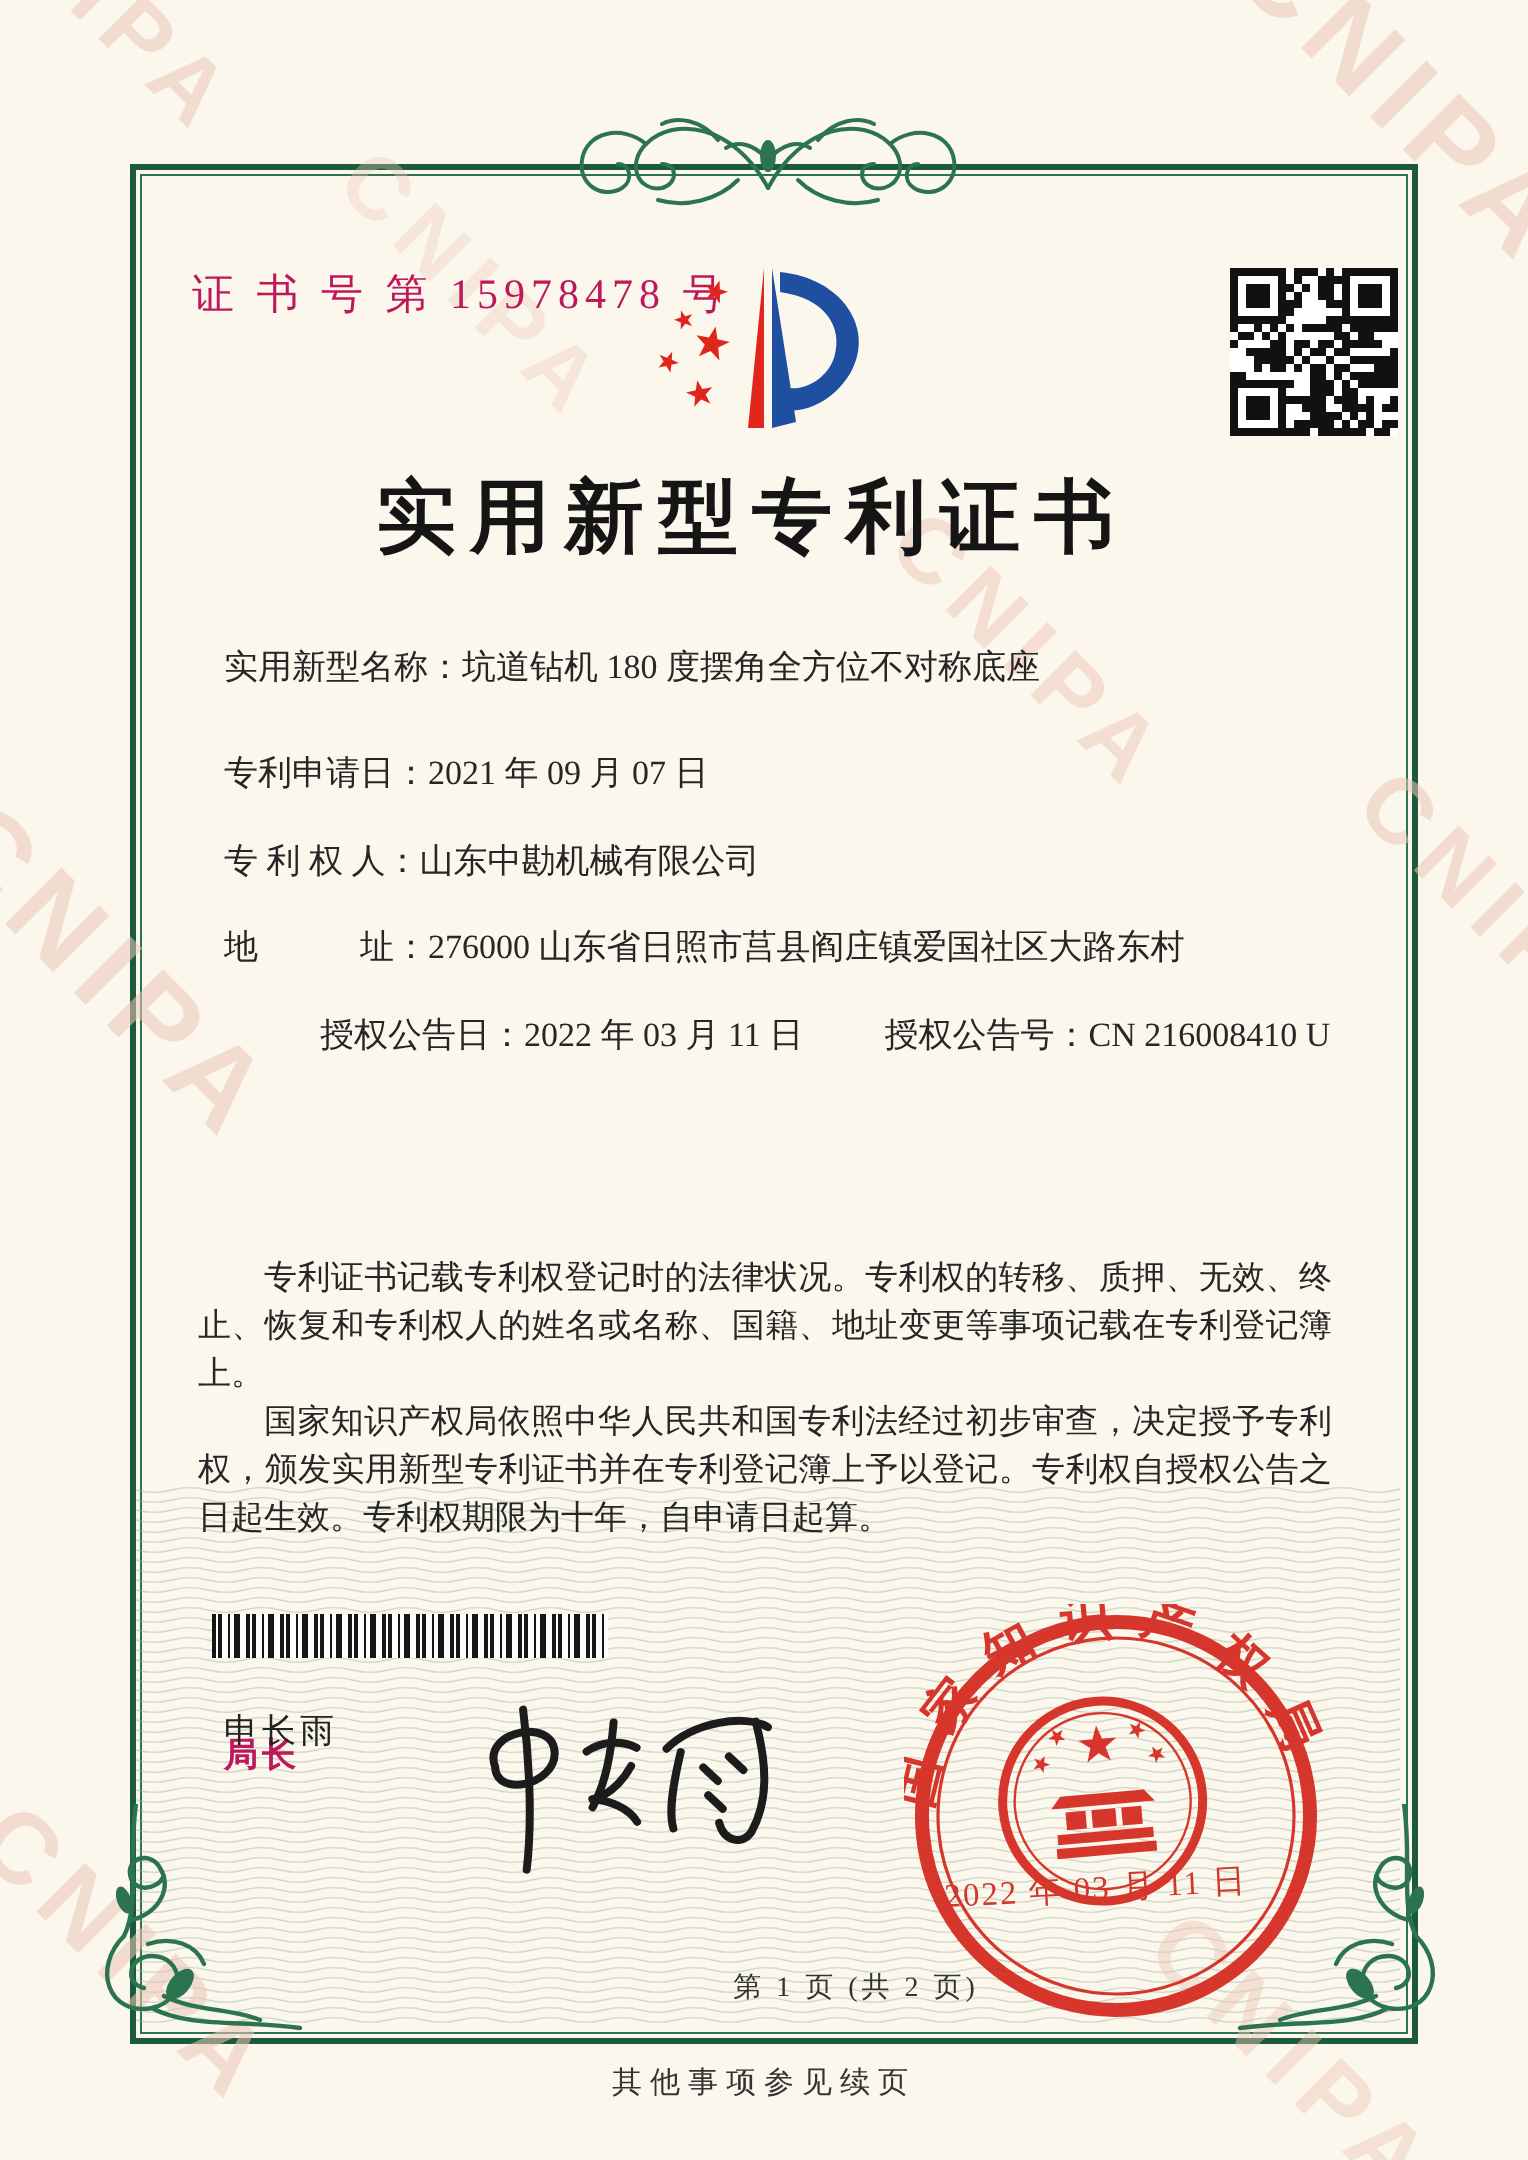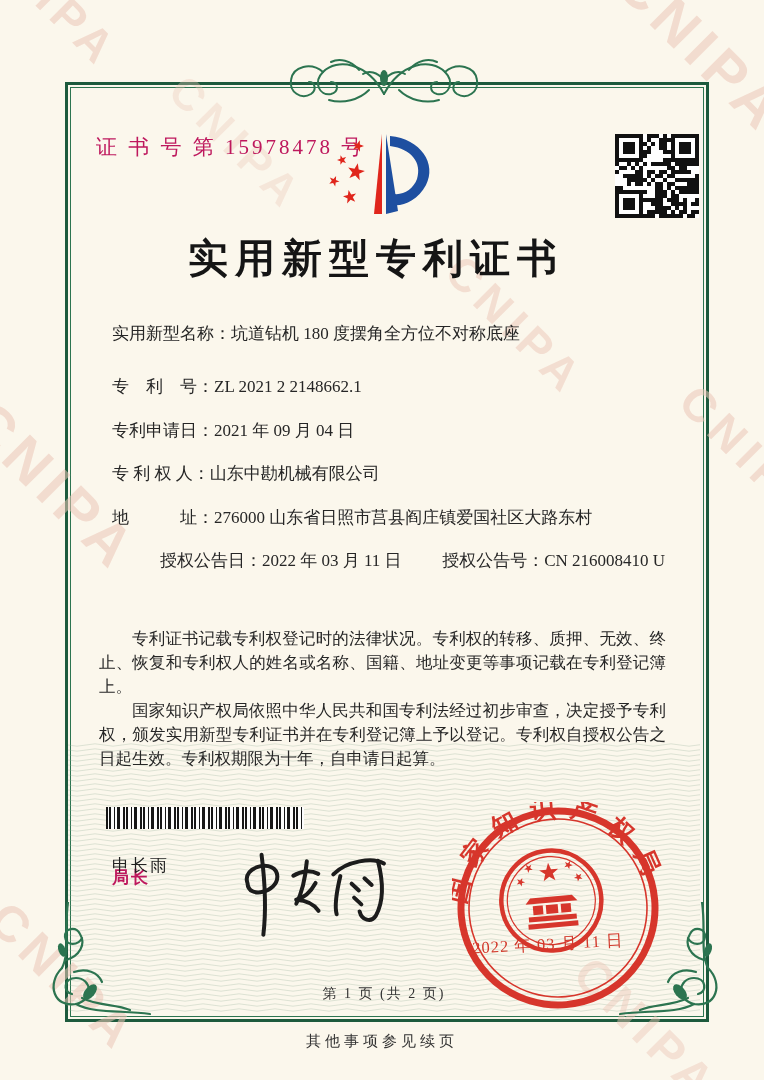--- a/index.html
+++ b/index.html
@@ -48,21 +48,21 @@
   
   .sig-role{position:absolute;left:112px;top:866px;z-index:2;font-size:17px;letter-spacing:2px;
             font-family:"Liberation Sans","DejaVu Sans",sans-serif;color:#be185d;font-weight:bold;}
   .sig-name{position:absolute;left:112px;top:854px;z-index:2;font-size:17px;letter-spacing:2px;
             font-family:"Liberation Sans","DejaVu Sans",sans-serif;color:#222;}
   .sig-hand{position:absolute;left:222px;top:845px;z-index:2;transform:rotate(-2deg);}
   
   .seal{position:absolute;left:452px;top:802px;z-index:3;opacity:.93;}
   
   .page-num{position:absolute;left:65px;top:985px;width:638px;z-index:2;text-align:center;
-            font-size:14px;letter-spacing:2px;color:#333;}
+            font-size:14px;letter-spacing:2px;color:#333;padding-left:44px;}
   .footer-note{position:absolute;left:0;top:1032px;width:764px;z-index:2;text-align:center;
                font-size:15px;letter-spacing:4px;color:#333;}
 </style>
 </head>
 <body>
 
 <div class="page">
 
   <span class="wm wm1">CNIPA</span>
   <span class="wm wm2">CNIPA</span>
@@ -362,24 +362,21 @@
       <rect x="8" y="64" width="12" height="12" fill="#111"></rect>
     </svg>
 
   <div class="title">实用新型专利证书</div>
 
   <div class="fields">
     <div class="frow first">
       <span class="flabel">实用新型名称：</span><span>坑道钻机 180 度摆角全方位不对称底座</span>
     </div>
     <div class="frow">
-      <span class="flabel">专　利　号：</span><span>ZL 2021 2 2148662.1</span>
-    </div>
-    <div class="frow">
-      <span class="flabel">专利申请日：</span><span>2021 年 09 月 04 日</span>
+      <span class="flabel">专利申请日：</span><span>2021 年 09 月 07 日</span>
     </div>
     <div class="frow">
       <span class="flabel">专 利 权 人：</span><span>山东中勘机械有限公司</span>
     </div>
     <div class="frow">
       <span class="flabel">地　　　址：</span><span>276000 山东省日照市莒县阎庄镇爱国社区大路东村</span>
     </div>
     <div class="frow">
       <span class="gpair1"><span>授权公告日：</span><span>2022 年 03 月 11 日</span></span>
       <span><span>授权公告号：</span><span>CN 216008410 U</span></span>

